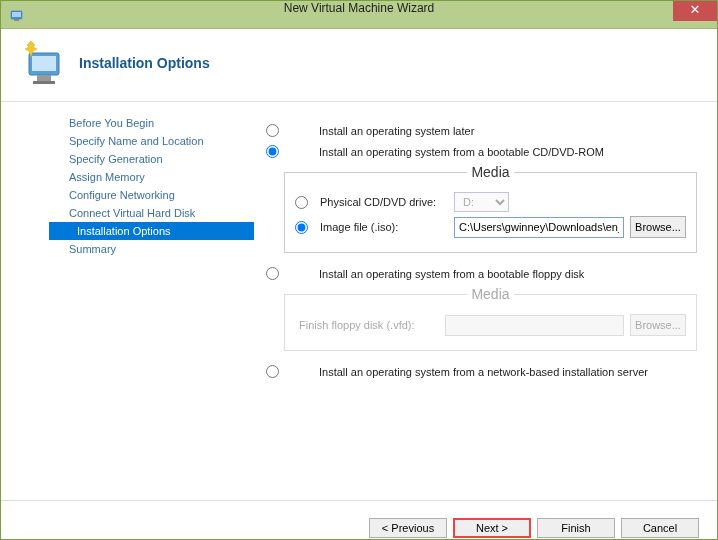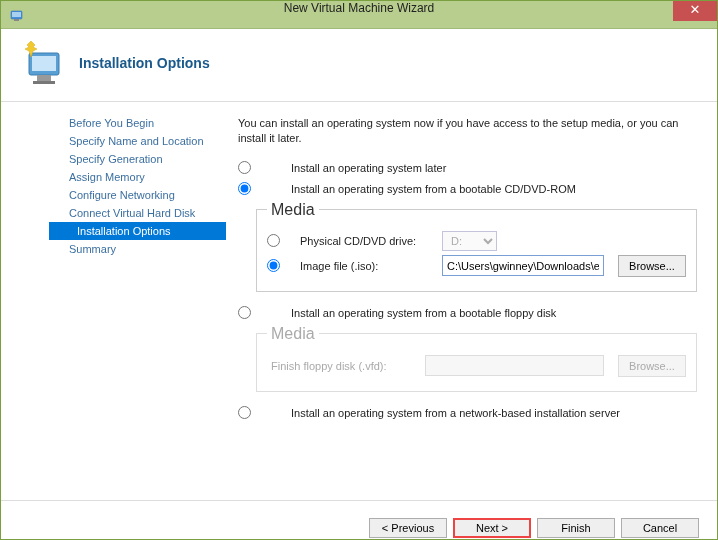--- a/index.html
+++ b/index.html
@@ -100,36 +100,37 @@
     .radio-row input[type=radio] {
       margin-right: 7px;
     }
     .radio-row label { cursor: pointer; }
     fieldset.media {
       margin: 4px 0 8px 18px;
       border: 1px solid #ccc;
       padding: 8px 10px 10px 10px;
     }
     fieldset.media legend {
-      font-size: 16px;
+      font-size: 14px;
       color: #333;
       padding: 0 4px;
+      text-align: center;
     }
     fieldset.media.disabled {
       border-color: #ddd;
     }
     fieldset.media.disabled legend,
     fieldset.media.disabled label {
       color: #aaa;
     }
     .media-inner-row {
       display: flex;
       align-items: center;
       margin: 4px 0;
-      gap: 14px;
+      gap: 6px;
     }
     .media-inner-row input[type=radio] {
       margin-right: 6px;
     }
     .drive-select {
       width: 55px;
       height: 20px;
       border: 1px solid #aac;
       font-size: 11px;
       padding: 1px 4px;
@@ -139,21 +140,21 @@
     .iso-input {
       flex: 1;
       height: 21px;
       border: 1px solid #7a9fd4;
       font-size: 11px;
       padding: 2px 4px;
       font-family: "Segoe UI", sans-serif;
       min-width: 0;
     }
     .browse-btn {
-      width: 68px;
+      width: 56px;
       height: 22px;
       font-size: 11px;
       border: 1px solid #adadad;
       background: #efefef;
       cursor: pointer;
     }
     .browse-btn:disabled {
       color: #aaa;
       cursor: default;
       background: #f5f5f5;
@@ -221,21 +222,20 @@
     <div class="sidebar-item">Specify Name and Location</div>
     <div class="sidebar-item">Specify Generation</div>
     <div class="sidebar-item">Assign Memory</div>
     <div class="sidebar-item">Configure Networking</div>
     <div class="sidebar-item">Connect Virtual Hard Disk</div>
     <div class="sidebar-item active">Installation Options</div>
     <div class="sidebar-item">Summary</div>
   </div>
 
   <div class="main">
-    <div class="intro">You can install an operating system now if you have access to the setup media, or you can install it later.</div>
 
     <div class="radio-row">
       <input type="radio" name="installopt" style="">
       <label>Install an operating system later</label>
     </div>
 
     <div class="radio-row">
       <input type="radio" name="installopt" checked="" style="">
       <label>Install an operating system from a bootable CD/DVD-ROM</label>
     </div>

